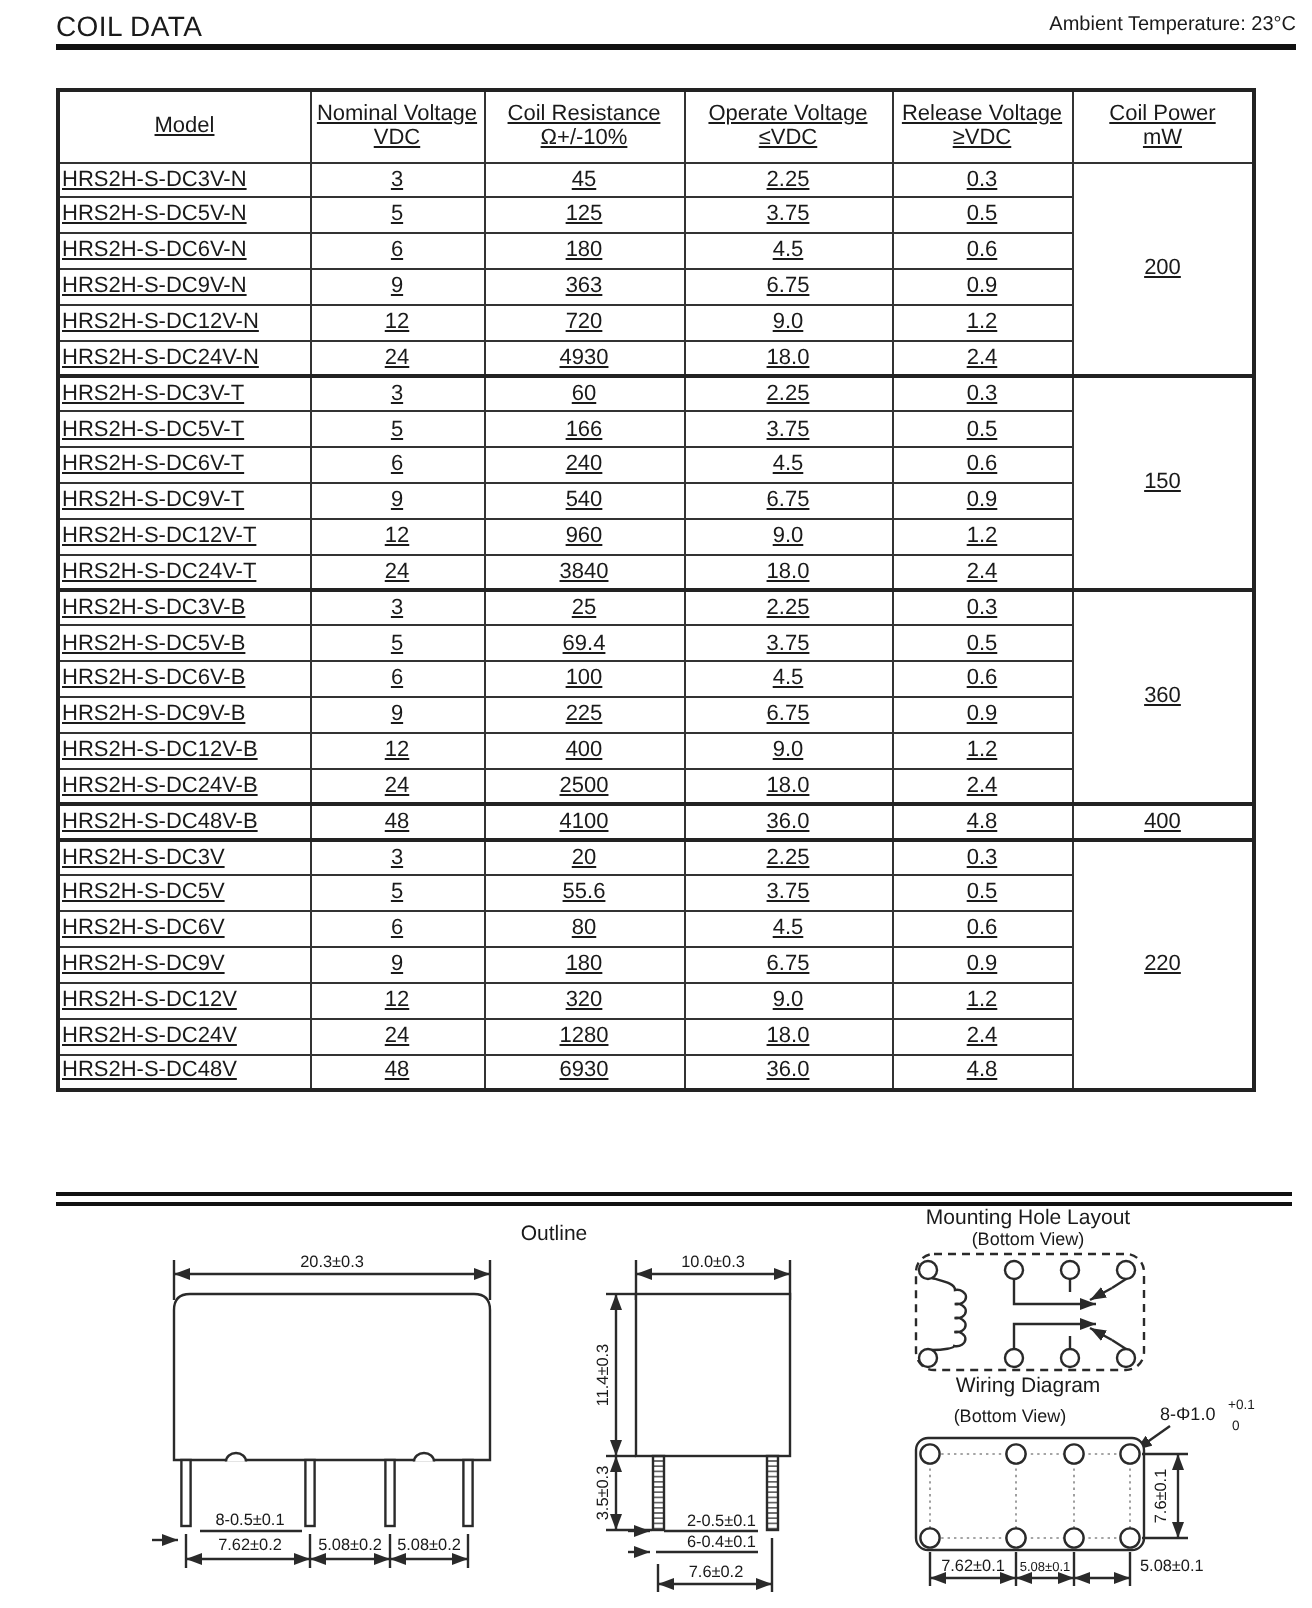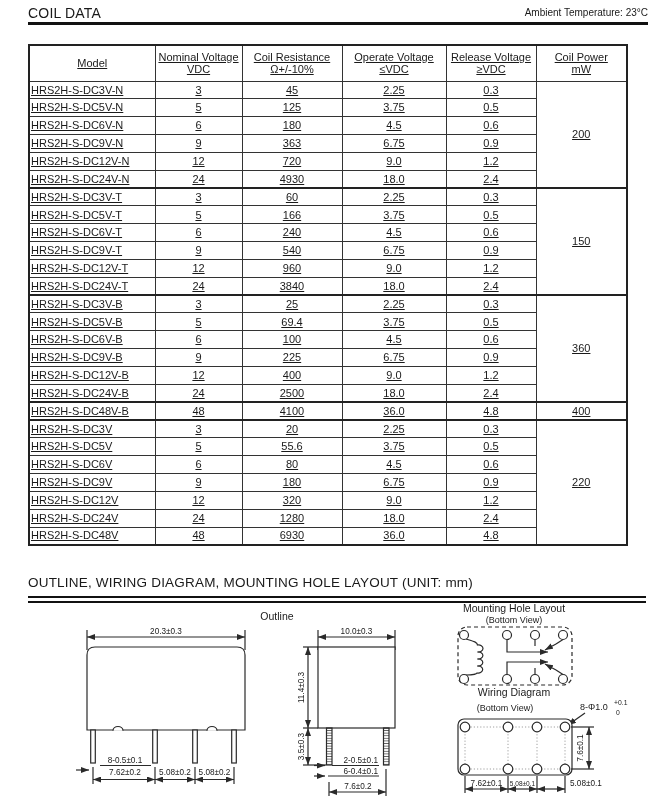--- a/index.html
+++ b/index.html
@@ -258,21 +258,20 @@
         <tr>
           <td class="model">HRS2H-S-DC48V</td>
           <td class="num">48</td>
           <td class="num">6930</td>
           <td class="num">36.0</td>
           <td class="num">4.8</td>
         </tr>
       </tbody>
   </table>
 
-  <div class="hdr2">OUTLINE, WIRING DIAGRAM, MOUNTING HOLE LAYOUT (UNIT: mm)</div>
   <div class="rule2"></div>
 
   <svg class="drawings" width="656" height="210" viewBox="0 0 656 210">
     <defs>
       <marker id="ae" markerWidth="9" markerHeight="7" refX="8" refY="3" orient="auto" markerUnits="userSpaceOnUse">
         <path d="M0,0L8,3L0,6Z" fill="#2a2a2a"></path>
         </marker>
       <marker id="as" markerWidth="9" markerHeight="7" refX="0" refY="3" orient="auto" markerUnits="userSpaceOnUse">
         <path d="M8,0L0,3L8,6Z" fill="#2a2a2a"></path>
         </marker>

